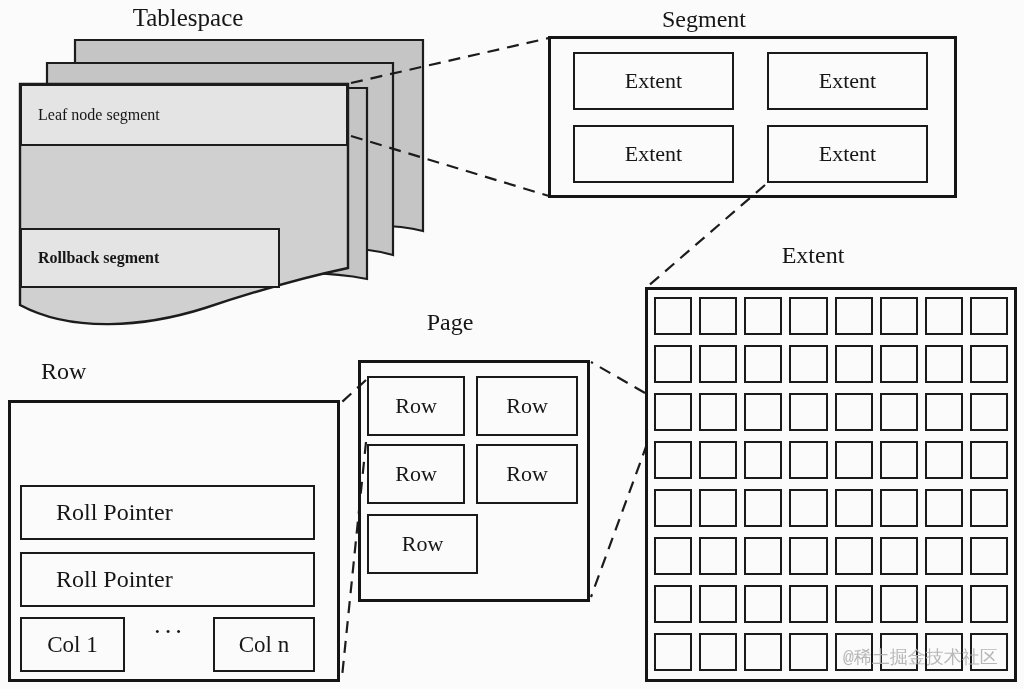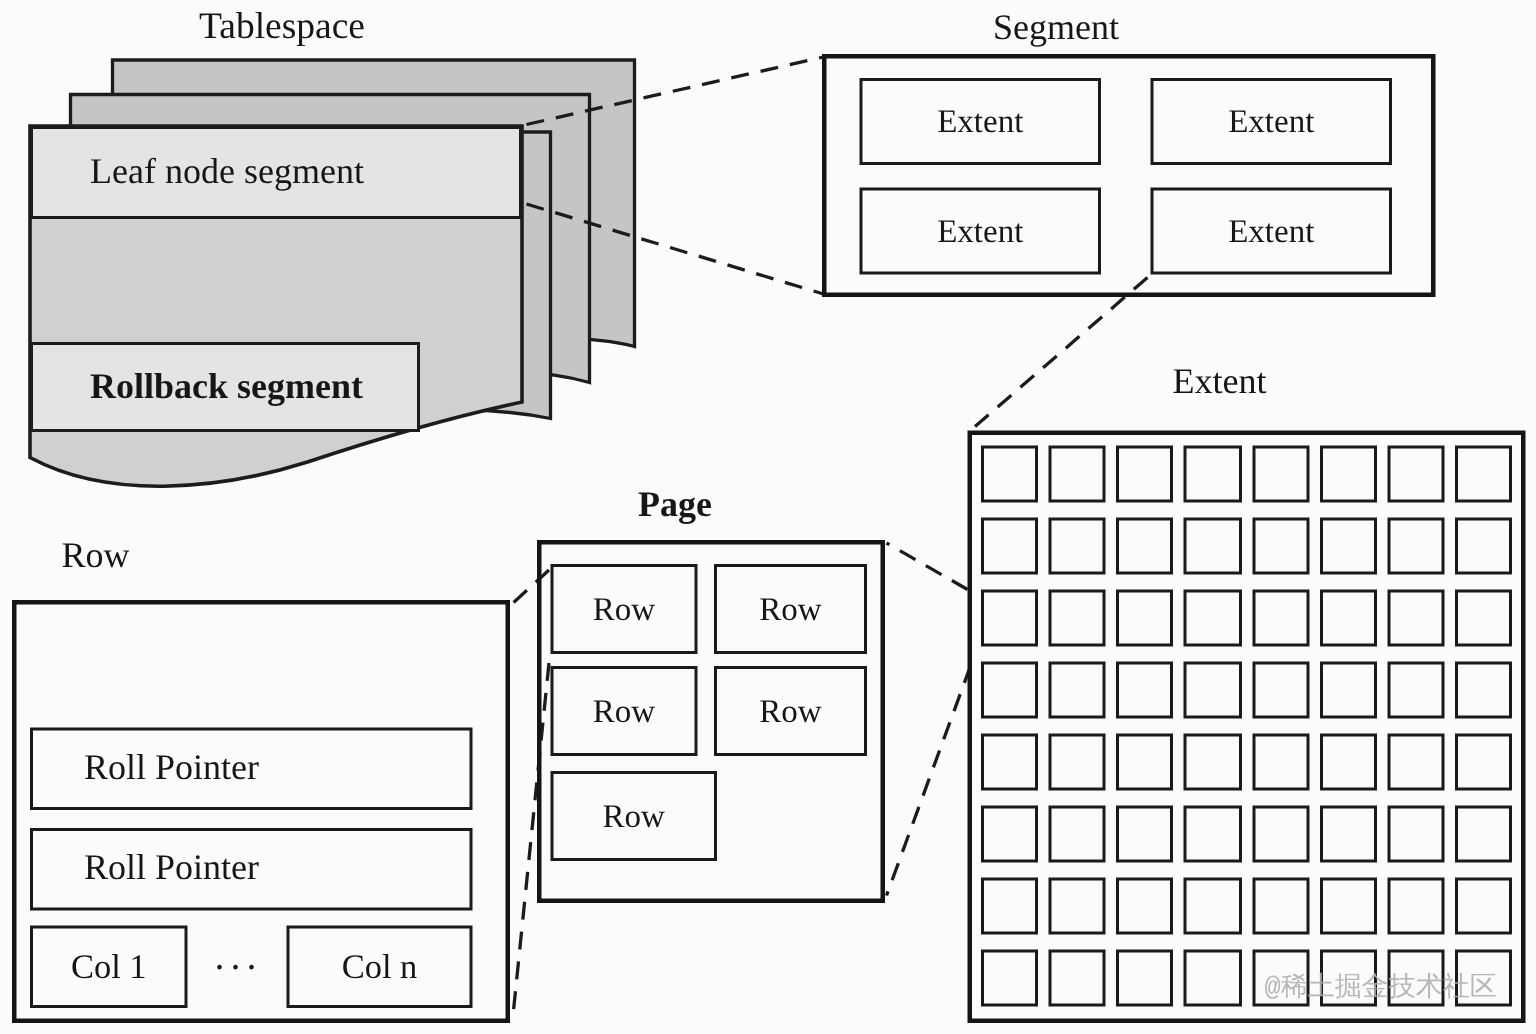--- a/index.html
+++ b/index.html
@@ -15,30 +15,30 @@
   }
   #shape-layer { position:absolute; inset:0; z-index:0; }
 
   .title {
     position:absolute; z-index:2;
     font-size:24px; text-align:center; white-space:nowrap;
   }
   #tablespace-title { left:78px;  top:4px;   width:220px; font-size:25px; }
   #segment-title    { left:604px; top:6px;   width:200px; }
   #extent-title     { left:713px; top:242px; width:200px; }
-  #page-title       { left:370px; top:324px; width:160px;font-weight:bold; }
+  #page-title       { left:370px; top:309px; width:160px; }
   #row-title        { left:41px;  top:358px; text-align:left; }
 
   
   .ts-bar {
     position:absolute; z-index:1;
     background:#e4e4e4;
     border:2px solid #1c1c1c;
     display:flex; align-items:center;
-    padding-left:38px; font-size:24px; white-space:nowrap;
+    padding-left:16px; font-size:16px; white-space:nowrap;
   }
   #bar-leaf     { left:20px; top:84px;  width:328px; height:62px; }
   #bar-nonleaf  { left:20px; top:146px; width:328px; height:63px; }
   #bar-rollback { left:20px; top:228px; width:260px; height:60px;font-weight:bold; }
 
   
   .big-box { position:absolute; z-index:1; border:3px solid #151515; background:transparent; }
   #segment-box { left:548px; top:36px;  width:409px; height:162px; }
   #extent-box  { left:645px; top:287px; width:372px; height:395px; }
   #page-box    { left:358px; top:360px; width:232px; height:242px; }
@@ -88,29 +88,29 @@
     position:absolute; left:9px; width:295px;
     border:2px solid #1a1a1a;
     display:flex; align-items:center;
     padding-left:34px; font-size:24px; white-space:nowrap;
   }
   .rf-0 { top:14px;  height:53px; }
   .rf-1 { top:82px;  height:55px; }
   .rf-2 { top:149px; height:55px; }
   #row-cols {
     position:absolute; left:9px; top:214px; width:295px; height:55px;
-    display:flex; align-items:center;
+    display:flex; align-items:flex-start;
   }
   .col-cell {
     height:55px; border:2px solid #1a1a1a;
     display:flex; align-items:center; justify-content:center;
     font-size:23px;
   }
   #col-first { width:105px; }
-  #col-last  { width:124px; }
+  #col-last  { width:102px; }
   #col-dots  { flex:1; text-align:center; font-size:26px; letter-spacing:2px; }
 
   #watermark {
     position:absolute; left:843px; top:645px; z-index:3;
     font-family:Liberation Mono, monospace;
     font-size:18px; color:rgba(175,175,175,0.9); white-space:nowrap;
   }
 </style>
 </head>
 <body>

